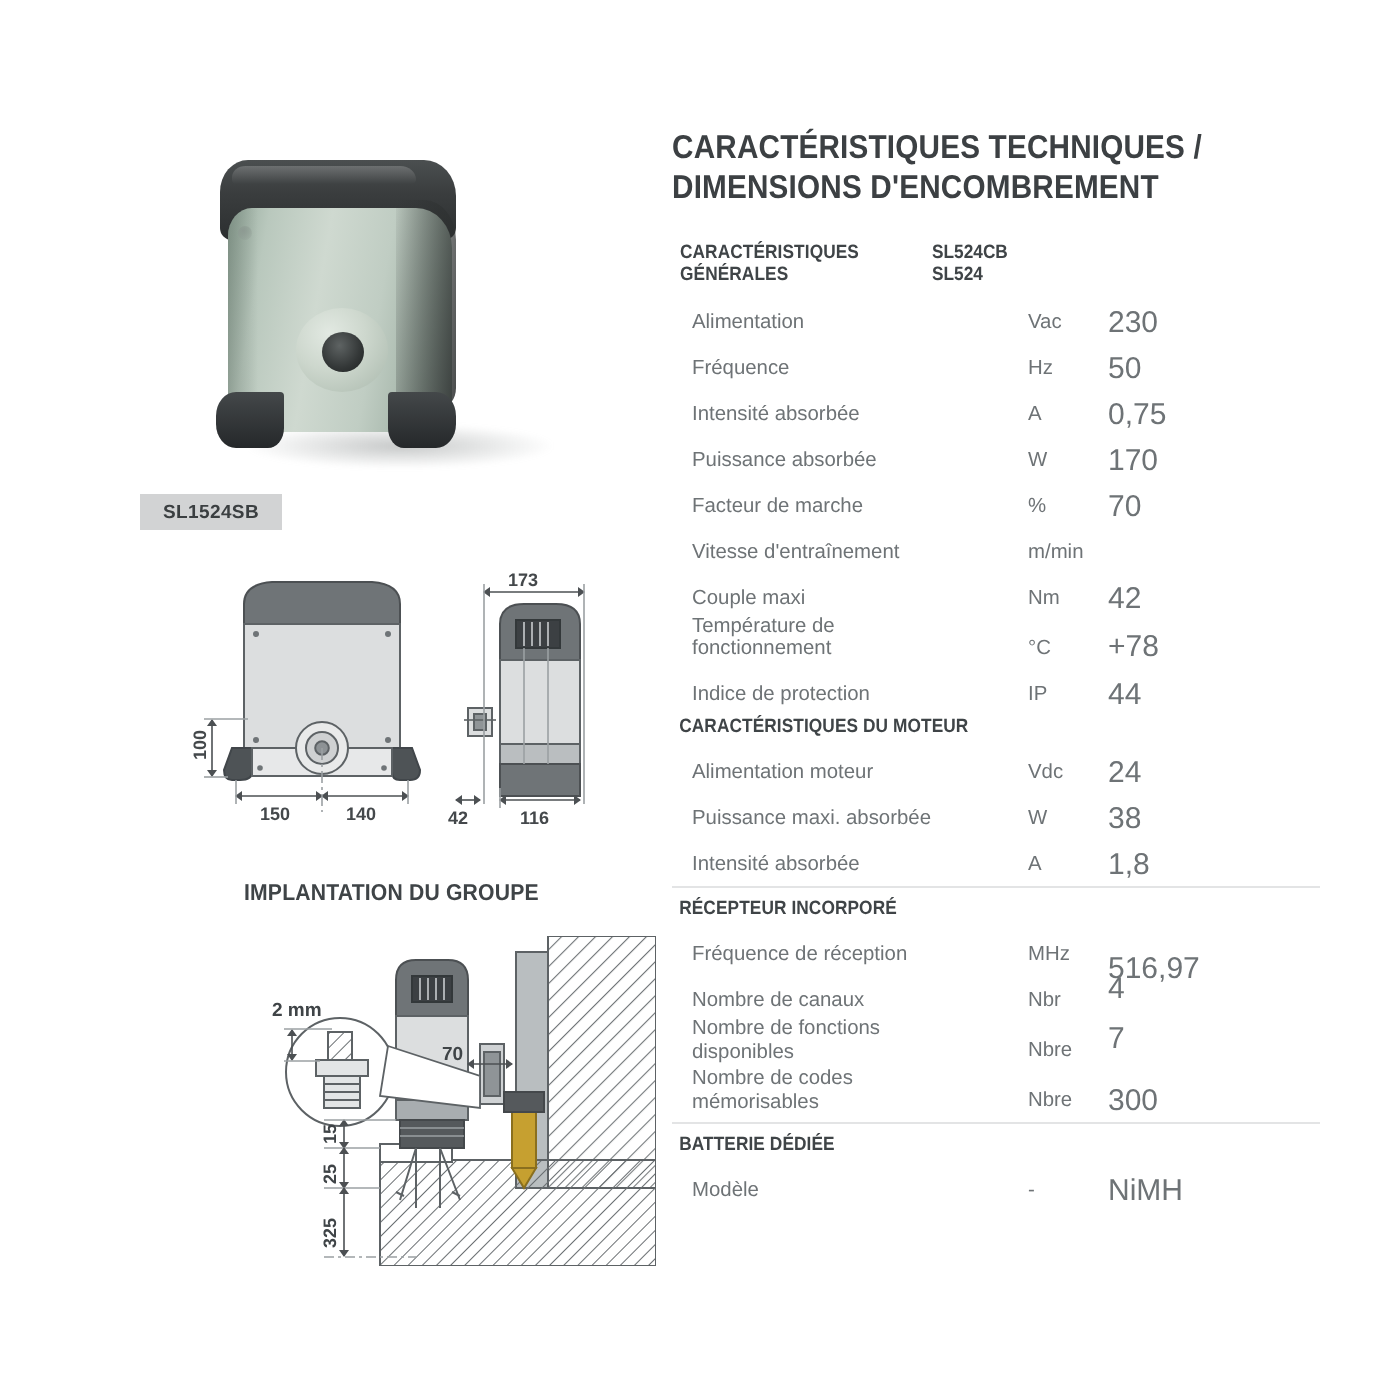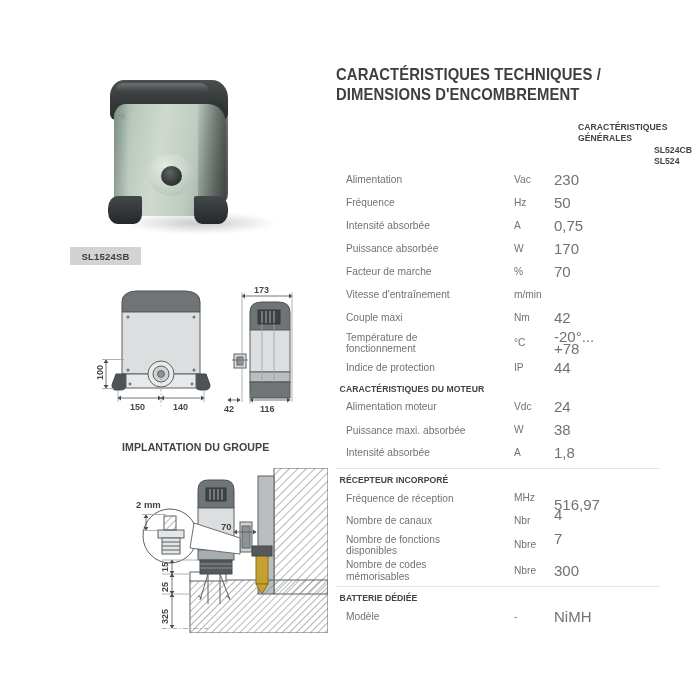--- a/index.html
+++ b/index.html
@@ -102,42 +102,41 @@
     position:absolute;left:4px;top:64px;width:350px;
     font-size:16.5px;line-height:20px;font-weight:700;
     color:#3c4043;letter-spacing:.1px;
     transform:scaleX(.9);transform-origin:left top;
     font-family:"Liberation Sans",sans-serif;
   }
 
   .table{position:absolute;left:4px;top:120px;width:360px;}
 
   .grp-head{
-    display:flex;align-items:flex-end;
+    display:flex;align-items:flex-start;
     padding:1px 0 2px 4px;
-    flex-direction:column;
   }
   .grp-head .gh-label{
     width:118px;font-size:9.6px;line-height:11.4px;font-weight:700;color:#3f4447;
     transform:scaleX(.9);transform-origin:left top;letter-spacing:.05px;
   }
   .grp-head .gh-model{
     margin-left:8px;font-size:9.6px;line-height:11.4px;font-weight:700;color:#3f4447;
     transform:scaleX(.9);transform-origin:left top;
   }
 
   .sec-head{
     padding:3px 0 2px 4px;
     font-size:9.6px;font-weight:700;color:#3f4447;letter-spacing:.05px;
     transform:scaleX(.9);transform-origin:left top;
   }
   .sec-head.ruled{border-top:1px solid #e3e4e5;margin-top:3px;padding-top:5px;}
 
   .row{
-    display:flex;align-items:center;
+    display:flex;align-items:flex-end;
     min-height:21px;
     padding:1px 0 1px 10px;
   }
   .row .lab{
     width:120px;flex:0 0 120px;
     font-size:10.2px;line-height:12px;color:#6e7376;
     font-family:"Liberation Sans",sans-serif;
   }
   .row .unit{
     width:40px;flex:0 0 40px;
@@ -421,21 +420,20 @@
           <div class="lab">Couple maxi</div>
           <div class="unit">Nm</div>
           <div class="val">
             <div>42</div>
           </div>
         </div>
         <div class="row two">
           <div class="lab">Température de fonctionnement</div>
           <div class="unit">°C</div>
           <div class="val multi">
-            <div>-20°...</div>
             <div>+78</div>
           </div>
         </div>
         <div class="row">
           <div class="lab">Indice de protection</div>
           <div class="unit">IP</div>
           <div class="val">
             <div>44</div>
           </div>
         </div>

